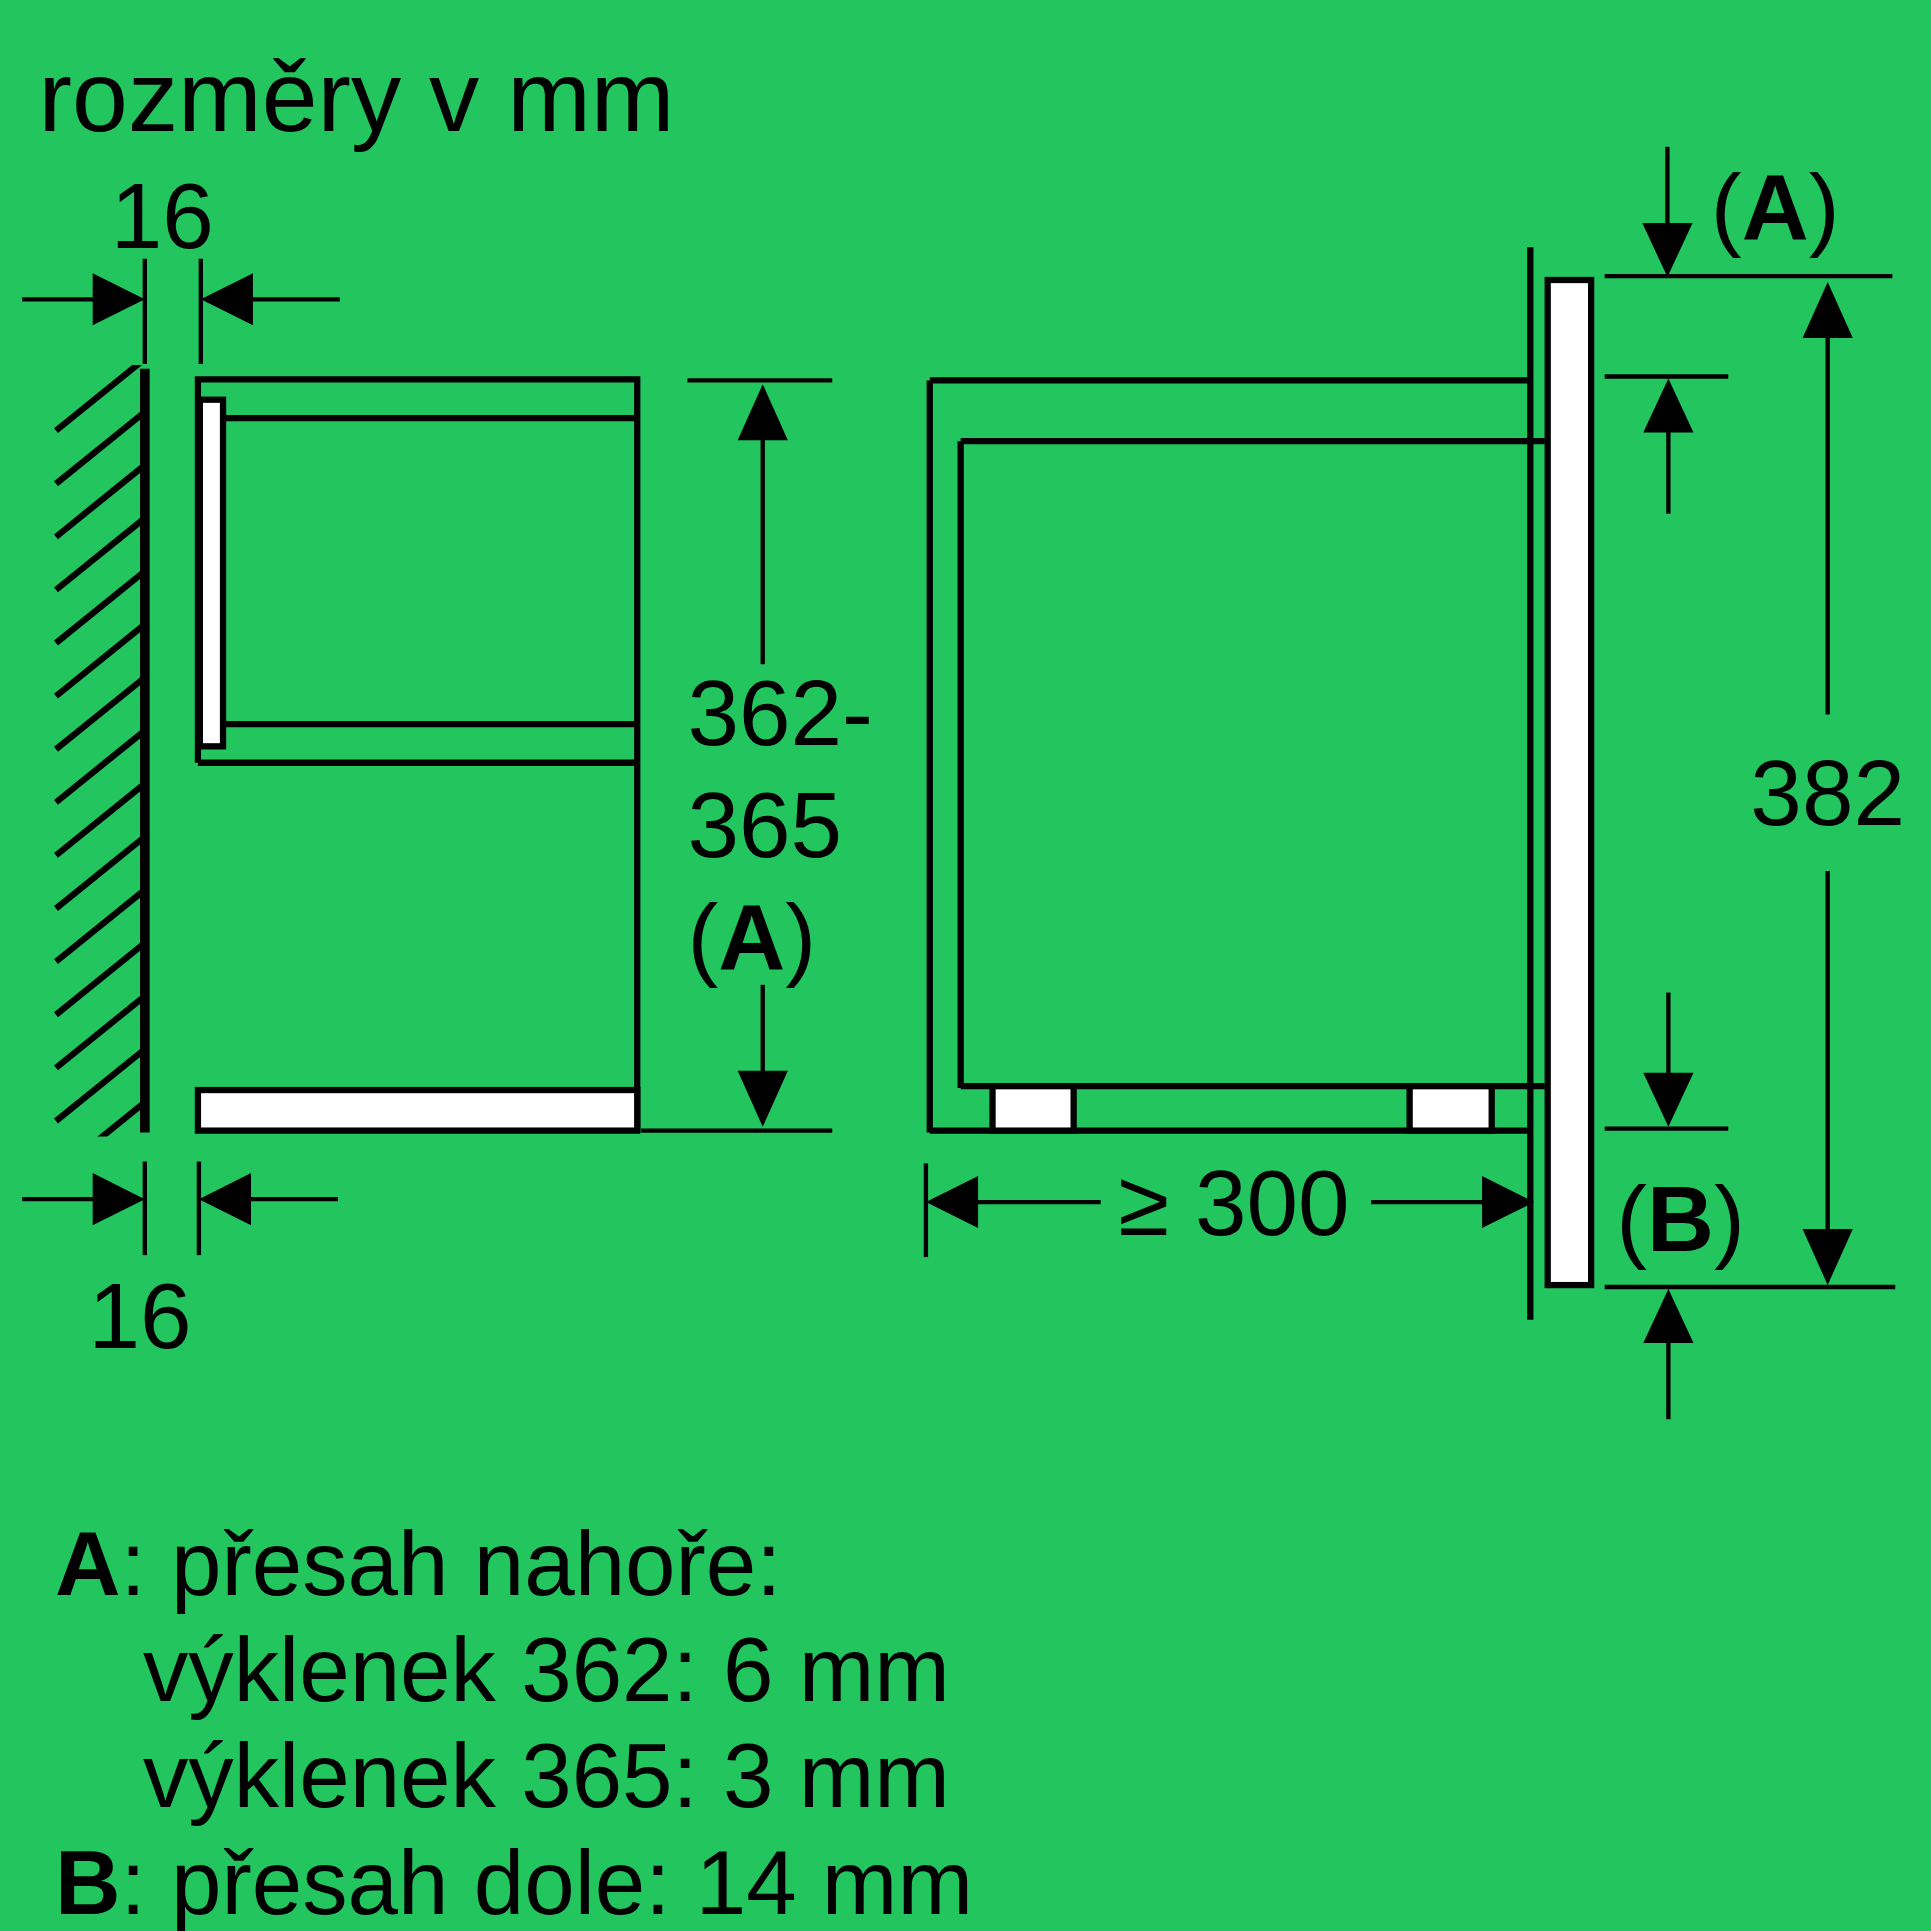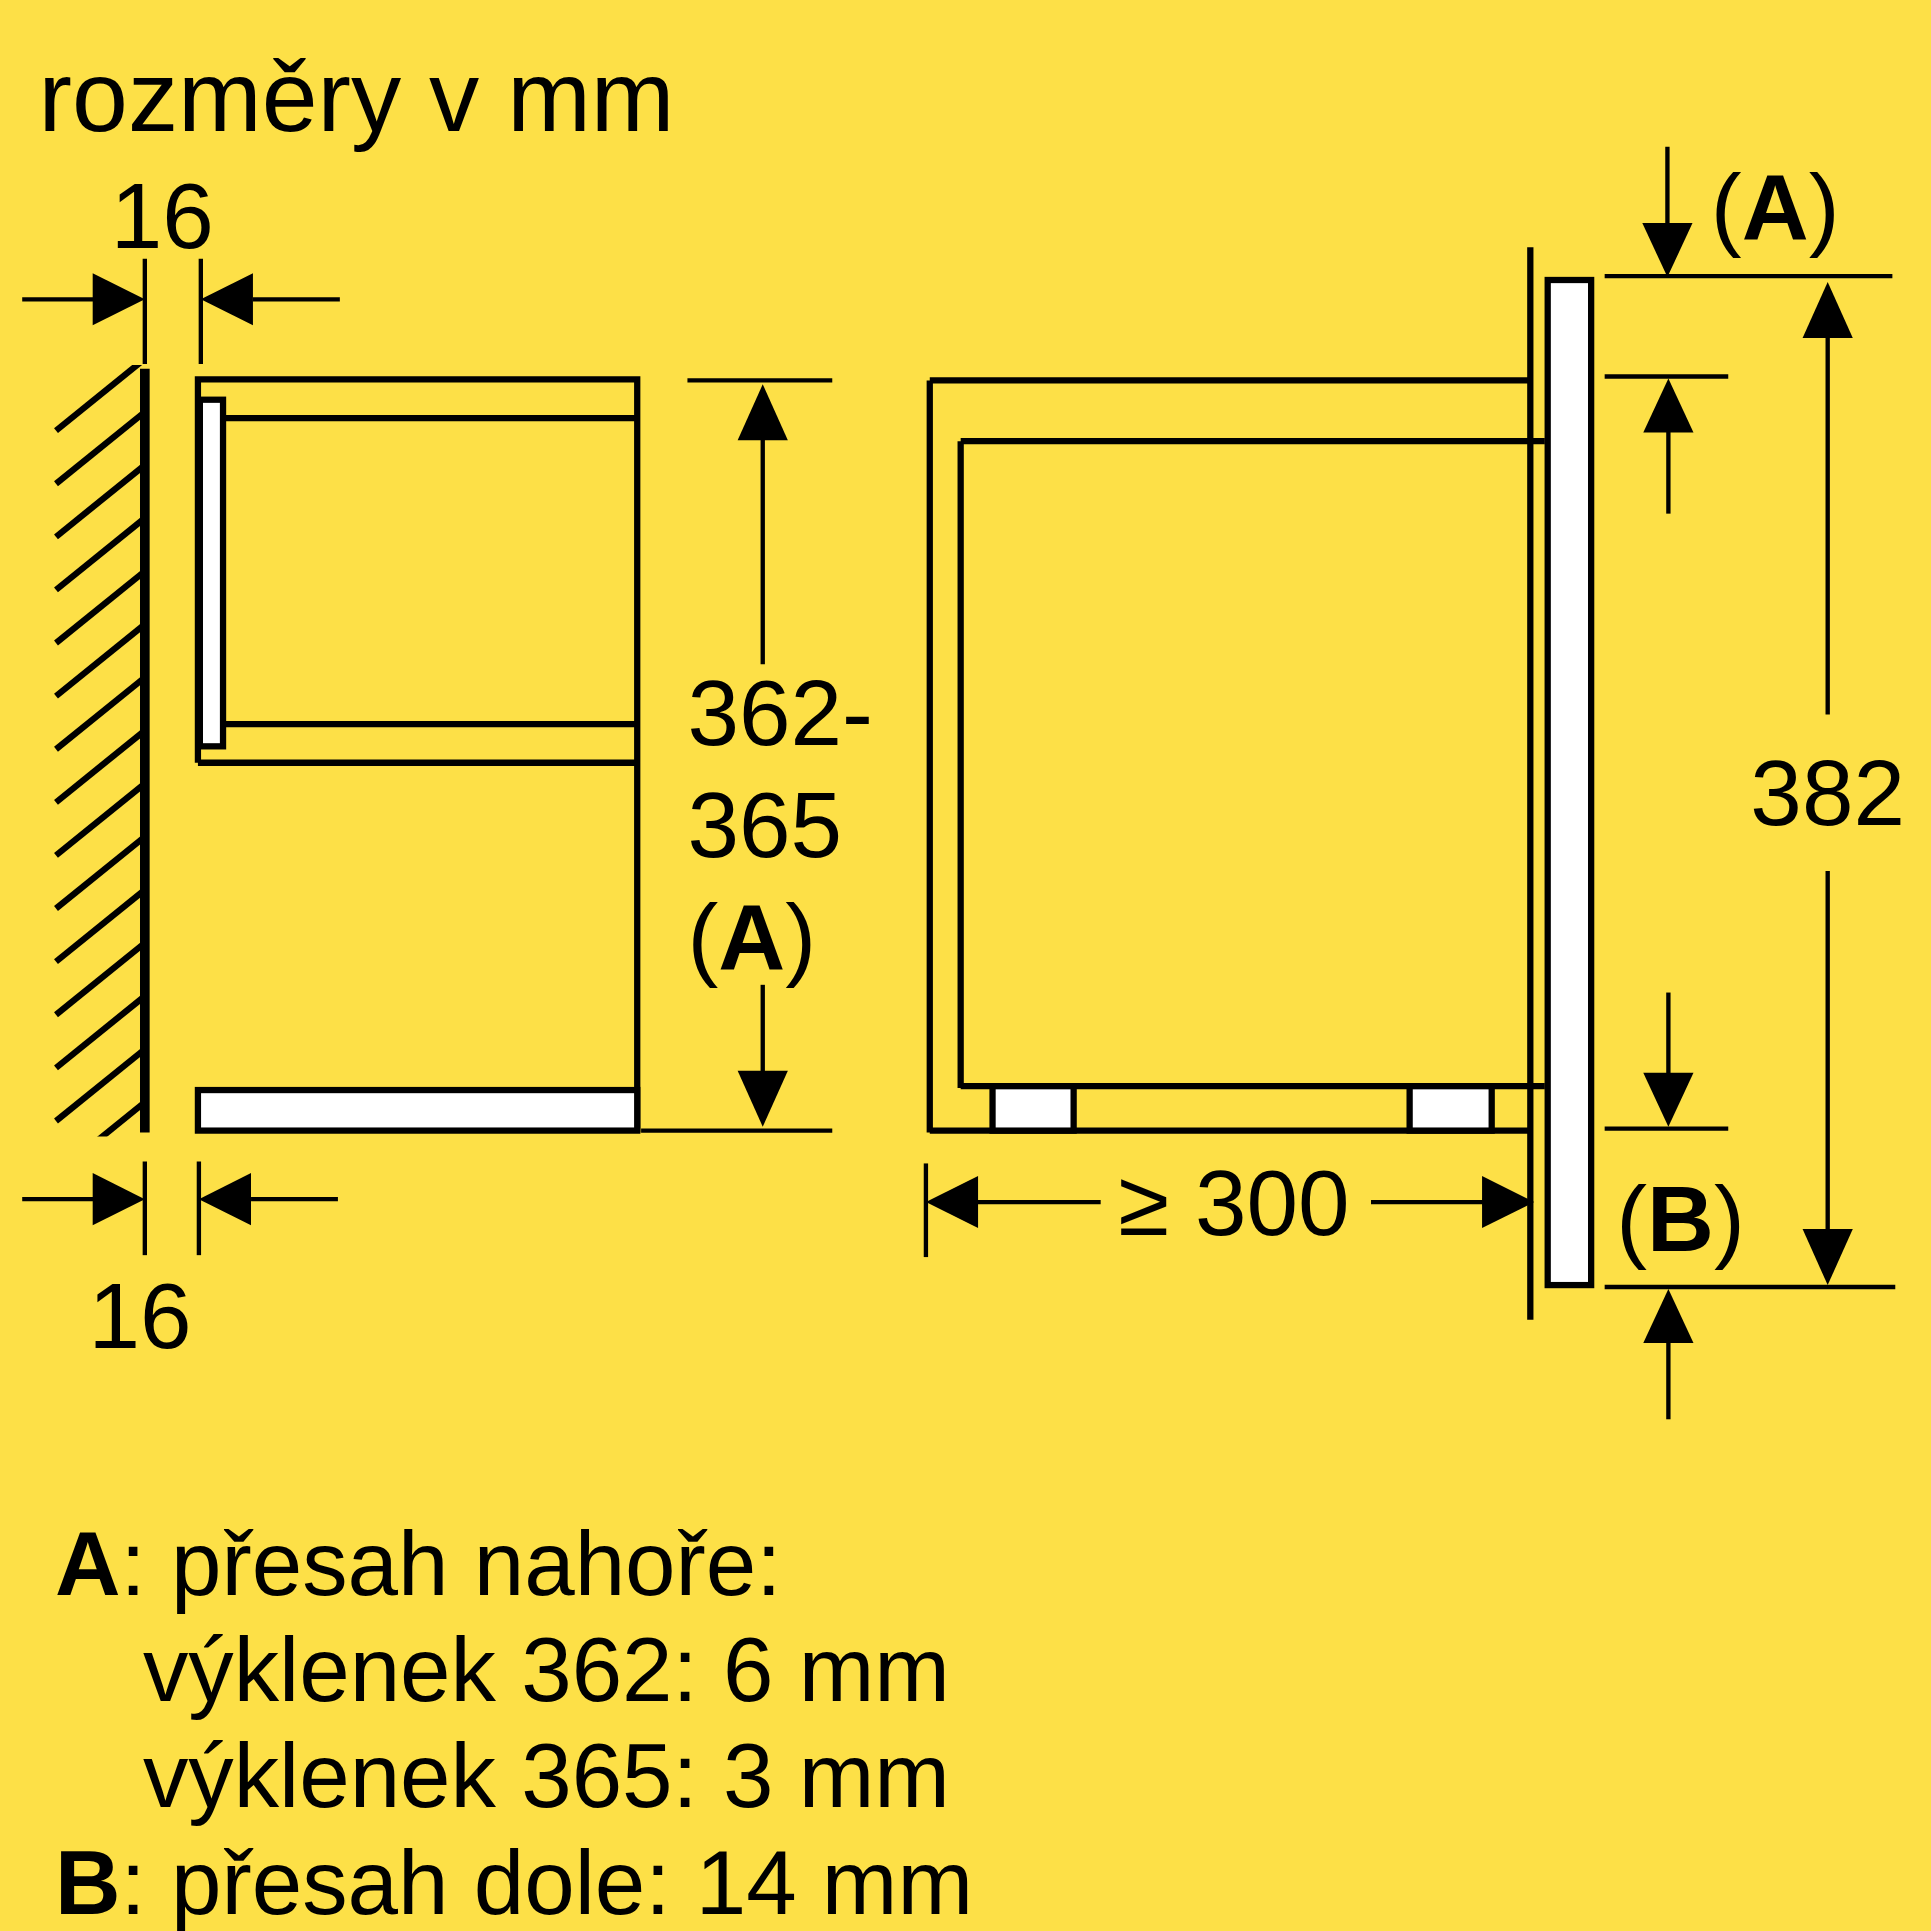--- a/index.html
+++ b/index.html
@@ -3,21 +3,21 @@
 <meta charset="utf-8">
 <style>
   html, body {
     margin: 0;
     padding: 0;
     background: #ffffff;
   }
   .page {
     width: 1931px;
     height: 1931px;
-    background: #fde047;
+    background: #22c55e;
     position: relative;
   }
   svg {
     display: block;
     width: 1931px;
     height: 1931px;
     font-family: "Liberation Sans", sans-serif;
   }
   .ink   { stroke: #000000; fill: none; }
   .w-main { stroke-width: 6.5; }

